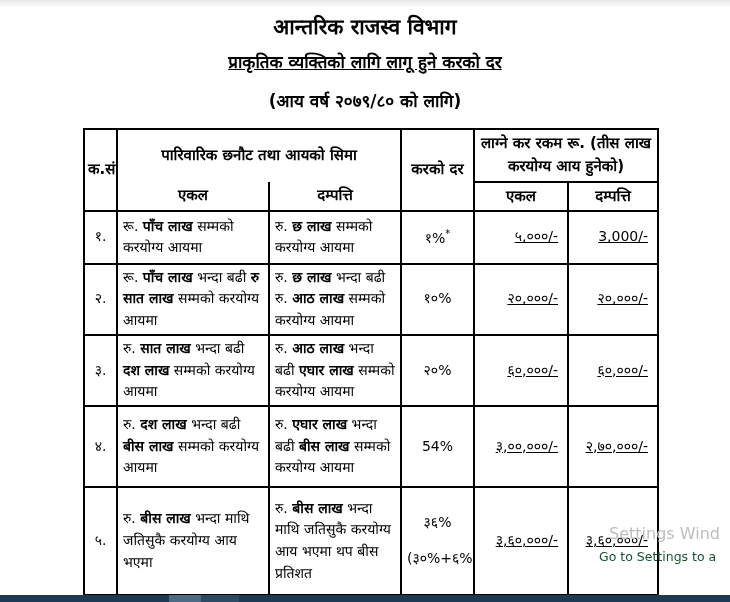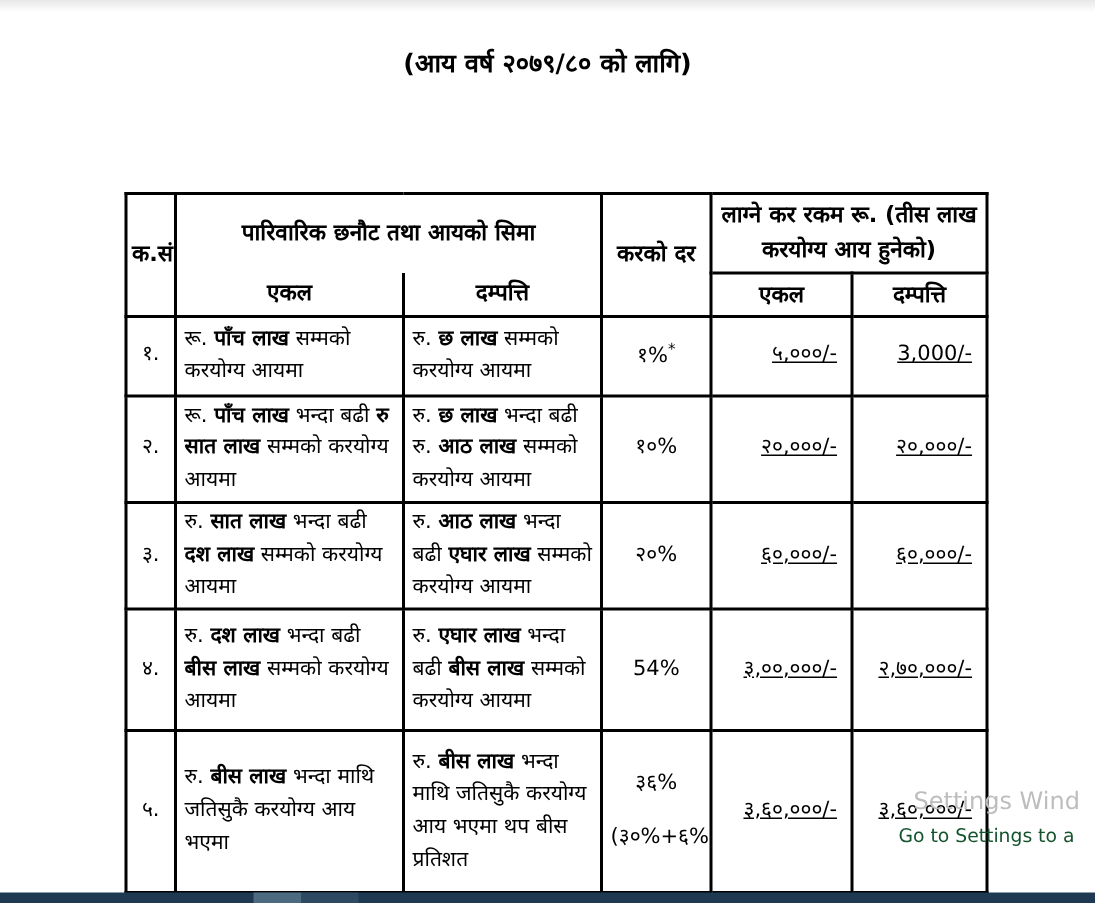--- a/index.html
+++ b/index.html
@@ -52,20 +52,22 @@
   .taskbar{position:absolute;left:0;bottom:0;width:730px;height:7px;background:#1f3952;}
   .taskbar .seg1{position:absolute;left:169px;top:0;width:32px;height:7px;background:#4c6a80;}
   .taskbar .seg2{position:absolute;left:201px;top:0;width:38px;height:7px;background:#2e4a63;}
 </style>
 </head>
 <body>
 
 <div class="top-fade"></div>
 
 <div class="doc-head">
+  <div class="doc-title">आन्तरिक राजस्व विभाग</div>
+  <div class="doc-subtitle">प्राकृतिक व्यक्तिको लागि लागू हुने करको दर</div>
   <div class="doc-period">(आय वर्ष २०७९/८० को लागि)</div>
 </div>
 
 <table class="tax">
   <colgroup>
     <col style="width:33px">
       <col style="width:152px">
       <col style="width:132px">
     <col style="width:73px">
       <col style="width:94px">

